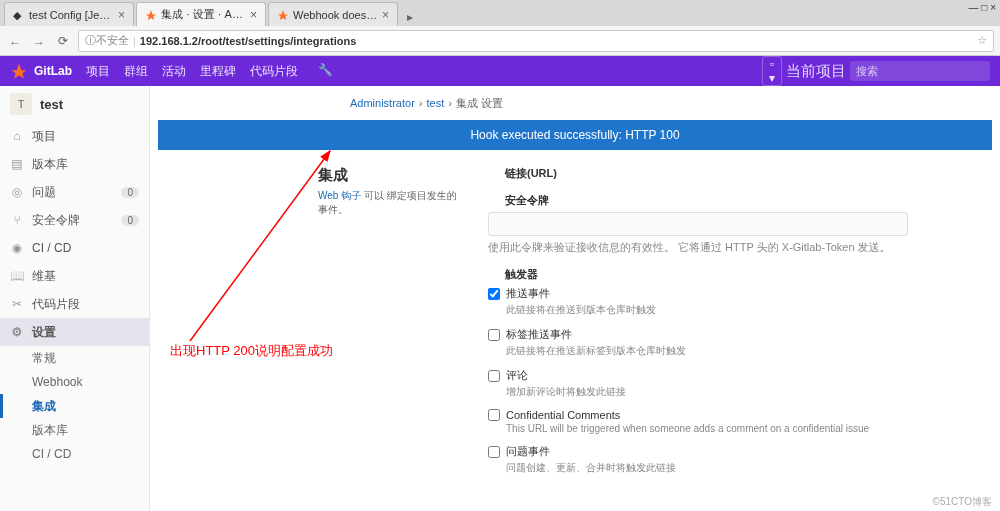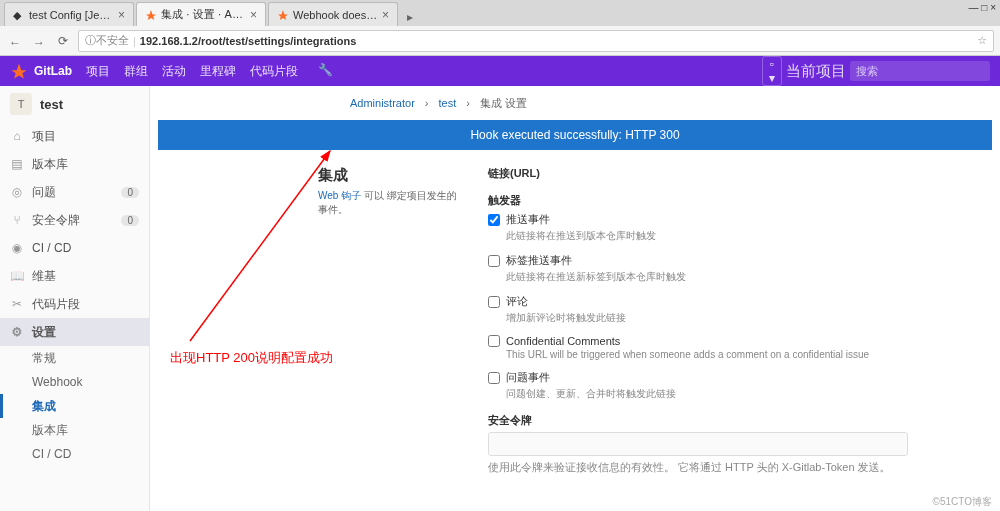--- a/index.html
+++ b/index.html
@@ -43,38 +43,38 @@
     .project-name { font-weight: bold; font-size: 13px; }
     .sb-item { height: 28px; display: flex; align-items: center; padding: 0 10px; gap: 8px; color: #555; cursor: pointer; font-size: 12px; }
     .sb-item.active { background: #e4e4ec; font-weight: bold; }
     .sb-icon { width: 14px; text-align: center; opacity: 0.6; }
     .sb-badge { margin-left: auto; background: #e5e5e5; border-radius: 8px; padding: 0 6px; font-size: 10px; color: #666; }
     .sb-sub { padding-left: 32px; height: 24px; display: flex; align-items: center; color: #666; cursor: pointer; font-size: 12px; }
     .sb-sub.active { color: #1b69b6; font-weight: bold; box-shadow: inset 3px 0 0 #1b69b6; }
     
     
     .content { flex: 1; overflow-y: auto; position: relative; }
-    .breadcrumb { height: 34px; display: flex; align-items: center; padding: 0 200px; font-size: 11px; color: #666; gap: 10px; }
+    .breadcrumb { height: 34px; display: flex; align-items: center; padding: 0 200px; font-size: 11px; color: #666; gap: 4px; }
     .breadcrumb a { color: #1b69b6; text-decoration: none; }
     .banner { background: #1f75cb; color: #fff; height: 30px; display: flex; align-items: center; justify-content: center; font-size: 12px; margin: 0 8px 16px 8px; }
     
     
     .annotation { position: absolute; top: 60px; left: 20px; pointer-events: none; }
-    .anno-text { color: #ff0000; font-size: 13px; position: absolute; top: 203px; left: 0; white-space: nowrap; }
+    .anno-text { color: #ff0000; font-size: 13px; position: absolute; top: 196px; left: 0; white-space: nowrap; }
     .anno-svg { position: absolute; top: 0; left: 0; }
     
     
     .form-area { display: flex; padding: 0 8px; gap: 30px; }
     .form-left { width: 300px; padding-left: 160px; }
     .section-title { font-size: 15px; font-weight: bold; margin-bottom: 4px; }
     .section-subtitle { font-size: 10px; color: #666; }
     .section-subtitle a { color: #1b69b6; text-decoration: none; }
     .form-right { flex: 1; padding-right: 40px; }
     .form-group { margin-bottom: 12px; }
-    .form-label { font-size: 11px; font-weight: bold; margin-bottom: 4px; display: block; }
+    .form-label { font-size: 11px; font-weight: bold; margin-bottom: 4px; display: block; margin-left: 17px; }
     .form-input { width: 100%; max-width: 420px; height: 24px; border: 1px solid #ddd; border-radius: 3px; padding: 0 6px; font-size: 11px; background: #fafafa; color: #999; }
     .help-text { font-size: 11px; color: #888; margin-top: 4px; }
     .trigger-item { margin-bottom: 10px; }
     .trigger-check { display: flex; align-items: center; gap: 6px; font-size: 11px; }
     .trigger-check input { width: 12px; height: 12px; }
     .trigger-desc { font-size: 10px; color: #888; margin-left: 18px; margin-top: 2px; }
     
     .watermark { position: fixed; bottom: 2px; right: 8px; font-size: 10px; color: #aaa; }
     
     
@@ -191,21 +191,21 @@
 
   <div class="content">
     <div class="breadcrumb">
       <a href="#">Administrator</a>
       <span>›</span>
       <a href="#">test</a>
       <span>›</span>
       <span>集成 设置</span>
     </div>
 
-    <div class="banner">Hook executed successfully: HTTP 300</div>
+    <div class="banner">Hook executed successfully: HTTP 100</div>
 
     <div class="annotation">
       <svg class="anno-svg" width="200" height="200">
         <defs>
             <marker id="ah" markerWidth="8" markerHeight="8" refX="7" refY="3" orient="auto">
               <path d="M0,0 L8,3 L0,6 Z" fill="#ff0000"></path>
             </marker>
           </defs>
         <line x1="20" y1="195" x2="160" y2="5" stroke="#ff0000" stroke-width="1.5" marker-end="url(#ah)"></line>
       </svg>
@@ -217,62 +217,62 @@
         <div class="section-title">集成</div>
         <div class="section-subtitle">
           <a href="#">Web 钩子</a><span> 可以 绑定项目发生的事件。</span>
         </div>
       </div>
       <div class="form-right">
         <div class="form-group">
           <label class="form-label">链接(URL)</label>
         </div>
         <div class="form-group">
-          <label class="form-label">触发器</label>
-          <div id="triggers">
-              <div class="trigger-item">
-    <label class="trigger-check">
-      <input type="checkbox" checked="" style="">
-      <span>推送事件</span>
-    </label>
-    <div class="trigger-desc">此链接将在推送到版本仓库时触发</div>
-              </div>
-              <div class="trigger-item">
-    <label class="trigger-check">
-      <input type="checkbox" style="">
-      <span>标签推送事件</span>
-    </label>
-    <div class="trigger-desc">此链接将在推送新标签到版本仓库时触发</div>
-              </div>
-              <div class="trigger-item">
-    <label class="trigger-check">
-      <input type="checkbox" style="">
-      <span>评论</span>
-    </label>
-    <div class="trigger-desc">增加新评论时将触发此链接</div>
-              </div>
-              <div class="trigger-item">
-    <label class="trigger-check">
-      <input type="checkbox" style="">
-      <span>Confidential Comments</span>
-    </label>
-    <div class="trigger-desc">This URL will be triggered when someone adds a comment on a confidential issue</div>
-              </div>
-              <div class="trigger-item">
-    <label class="trigger-check">
-      <input type="checkbox" style="">
-      <span>问题事件</span>
-    </label>
-    <div class="trigger-desc">问题创建、更新、合并时将触发此链接</div>
-              </div>
-            </div>
-        </div>
-        <div class="form-group">
           <label class="form-label">安全令牌</label>
           <input class="form-input" style="">
           <div class="help-text">使用此令牌来验证接收信息的有效性。 它将通过 HTTP 头的 X-Gitlab-Token 发送。</div>
         </div>
+        <div class="form-group">
+          <label class="form-label">触发器</label>
+          <div id="triggers">
+              <div class="trigger-item">
+    <label class="trigger-check">
+      <input type="checkbox" checked="" style="">
+      <span>推送事件</span>
+    </label>
+    <div class="trigger-desc">此链接将在推送到版本仓库时触发</div>
+              </div>
+              <div class="trigger-item">
+    <label class="trigger-check">
+      <input type="checkbox" style="">
+      <span>标签推送事件</span>
+    </label>
+    <div class="trigger-desc">此链接将在推送新标签到版本仓库时触发</div>
+              </div>
+              <div class="trigger-item">
+    <label class="trigger-check">
+      <input type="checkbox" style="">
+      <span>评论</span>
+    </label>
+    <div class="trigger-desc">增加新评论时将触发此链接</div>
+              </div>
+              <div class="trigger-item">
+    <label class="trigger-check">
+      <input type="checkbox" style="">
+      <span>Confidential Comments</span>
+    </label>
+    <div class="trigger-desc">This URL will be triggered when someone adds a comment on a confidential issue</div>
+              </div>
+              <div class="trigger-item">
+    <label class="trigger-check">
+      <input type="checkbox" style="">
+      <span>问题事件</span>
+    </label>
+    <div class="trigger-desc">问题创建、更新、合并时将触发此链接</div>
+              </div>
+            </div>
+        </div>
       </div>
     </div>
   </div>
 </div>
 
 <div class="watermark">©51CTO博客</div>
 
 </body></html>

